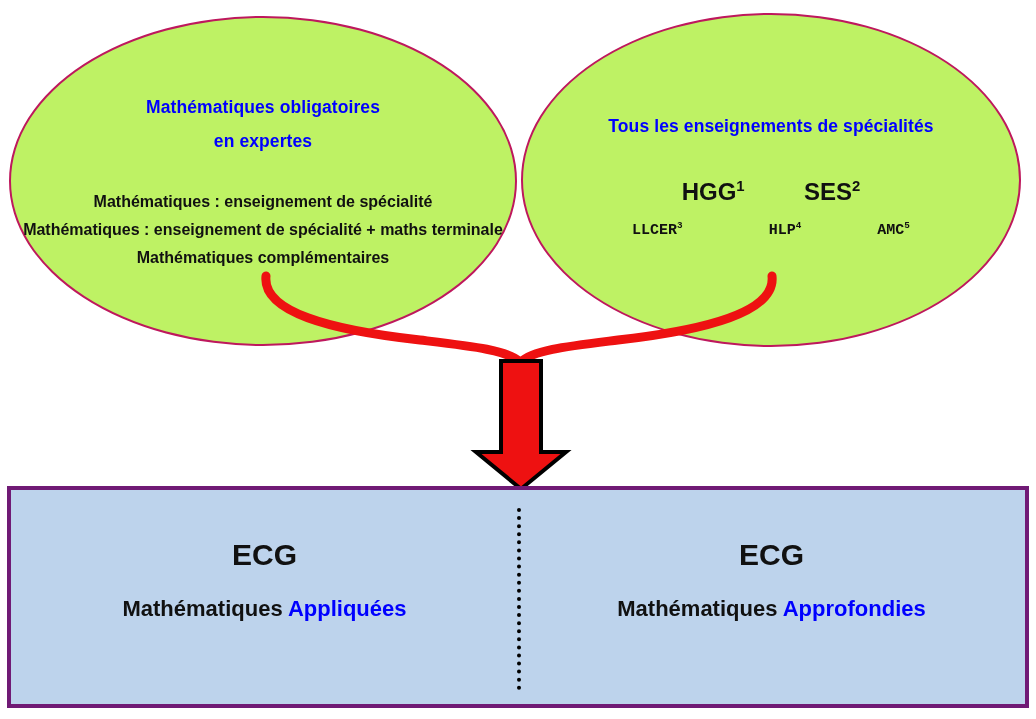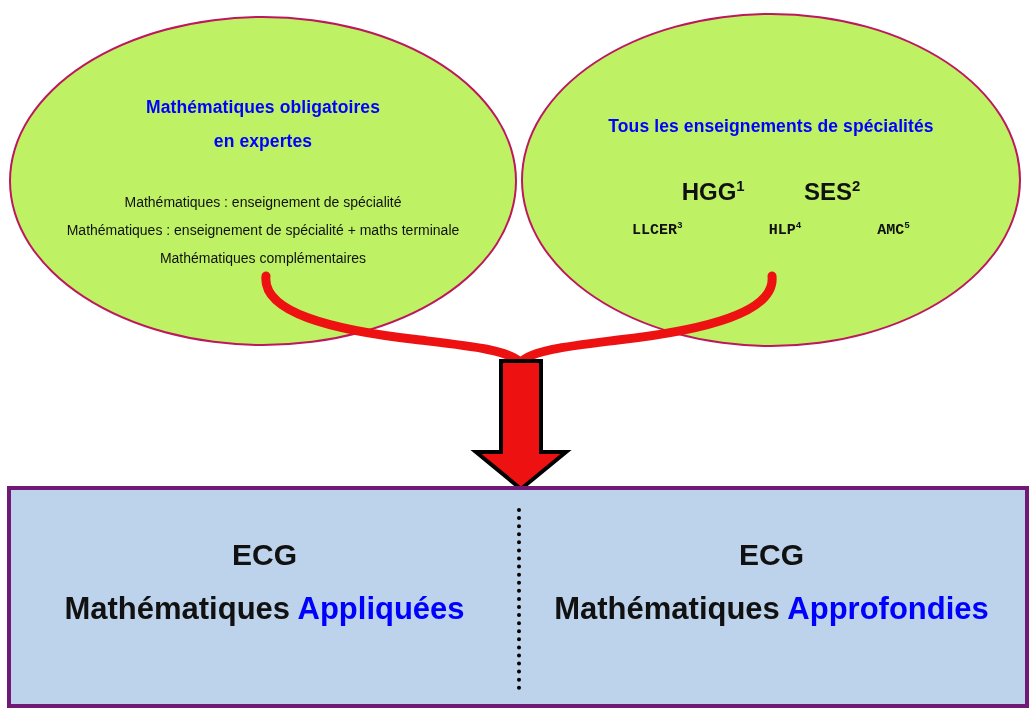--- a/index.html
+++ b/index.html
@@ -49,23 +49,24 @@
   .ellipse-title {
     color: #0000FF;
     font-weight: bold;
     font-size: 17.5px;
     letter-spacing: 0.1px;
     line-height: 34px;
     white-space: nowrap;
   }
   .ellipse-body-line {
     color: #111111;
-    font-size: 14px;
+    font-size: 16px;
     line-height: 28px;
     white-space: nowrap;
+    font-weight: bold;
   }
 
   #left-title  { top: 72px; }
   #left-body   { top: 170px; }
   #right-title { top: 66px; margin-top: 28px; }
 
   #right-major {
     top: 163px;
     color: #111111;
     font-weight: bold;
@@ -114,21 +115,21 @@
     padding-top: 46px;
     box-sizing: border-box;
   }
   .result-ecg {
     font-size: 30px;
     font-weight: bold;
     color: #111111;
     line-height: 38px;
   }
   .result-line {
-    font-size: 31px;
+    font-size: 22px;
     font-weight: bold;
     color: #111111;
     line-height: 46px;
     margin-top: 12px;
     white-space: nowrap;
   }
   .result-line .accent { color: #0000FF; }
 
   #divider {
     position: absolute;

